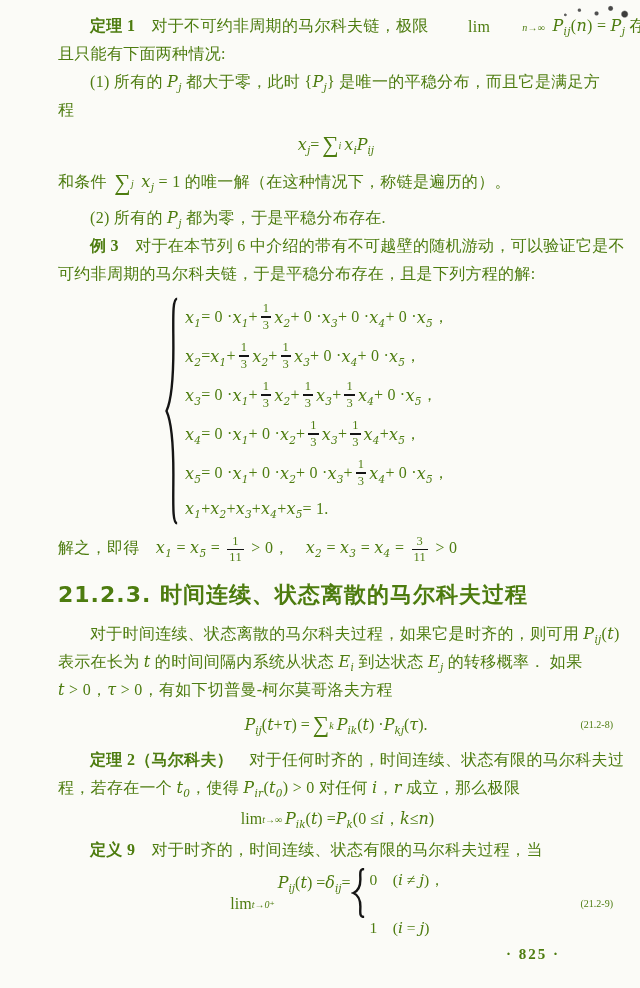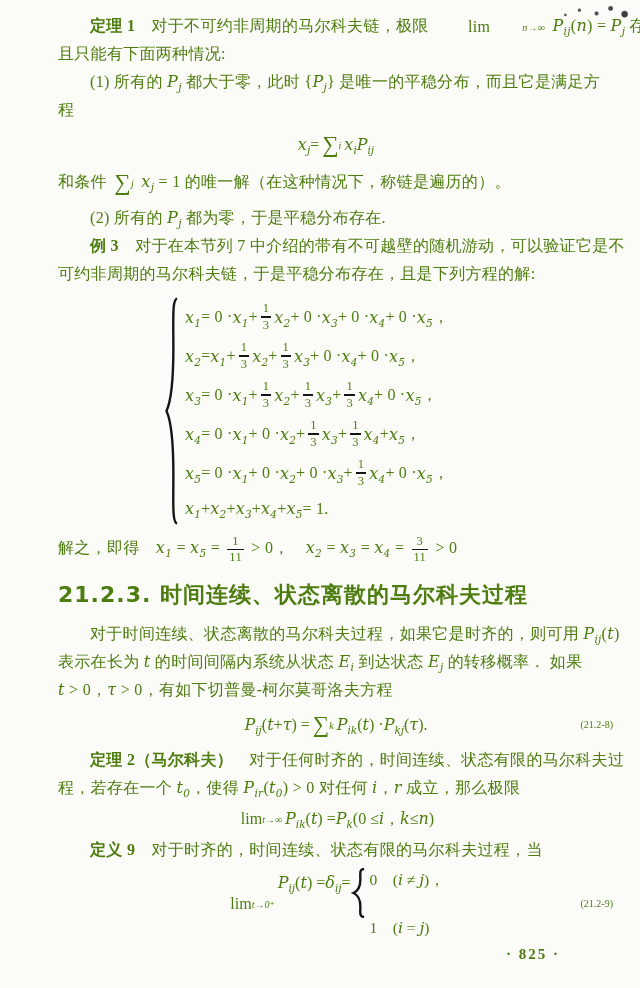--- a/index.html
+++ b/index.html
@@ -113,21 +113,21 @@
           <span class="tk-txt"> </span>
           <span class="tk-v"><span class="tk-i">x</span><sub class="tk-sub">i</sub></span>
           <span class="tk-v"><span class="tk-i">P</span><sub class="tk-sub">ij</sub></span>
         </span>
       </div>
       <div class="line" style="margin-top: 6px;"><span class="tk-txt">和条件 </span><span class="bigop">
           <span class="bigop-sym">∑</span>
           <span class="bigop-under">j</span>
         </span><span class="tk-txt"> </span><span class="tk-v"><span class="tk-i">x</span><sub class="tk-sub">j</sub></span><span class="tk-txt"> = 1 的唯一解（在这种情况下，称链是遍历的）。</span></div>
       <div class="line indent" style="margin-top: 8px;"><span class="tk-txt">(2) 所有的 </span><span class="tk-v"><span class="tk-i">P</span><sub class="tk-sub">j</sub></span><span class="tk-txt"> 都为零，于是平稳分布存在.</span></div>
-      <div class="line indent"><span class="tk-b">例 3</span><span class="tk-txt">　对于在本节列 7 中介绍的带有不可越壁的随机游动，可以验证它是不</span></div>
+      <div class="line indent"><span class="tk-b">例 3</span><span class="tk-txt">　对于在本节列 6 中介绍的带有不可越壁的随机游动，可以验证它是不</span></div>
       <div class="line"><span class="tk-txt">可约非周期的马尔科夫链，于是平稳分布存在，且是下列方程的解:</span></div>
       <div class="system" style="margin-top: 6px;">
         <svg viewBox="0 0 24 100" preserveAspectRatio="none" width="15" height="234">
           <path d="M21 2 C13 2 15 11 15 23 C15 38 11 46 4 50 C11 54 15 62 15 77 C15 89 13 98 21 98" fill="none" stroke="#151515" stroke-width="2.4" vector-effect="non-scaling-stroke"></path>
         </svg>
         <div class="sysrows">
           <div class="sysrow">
             <span class="tk-v"><span class="tk-i">x</span><sub class="tk-sub">1</sub></span>
             <span class="tk-txt"> = 0 · </span>
             <span class="tk-v"><span class="tk-i">x</span><sub class="tk-sub">1</sub></span>

